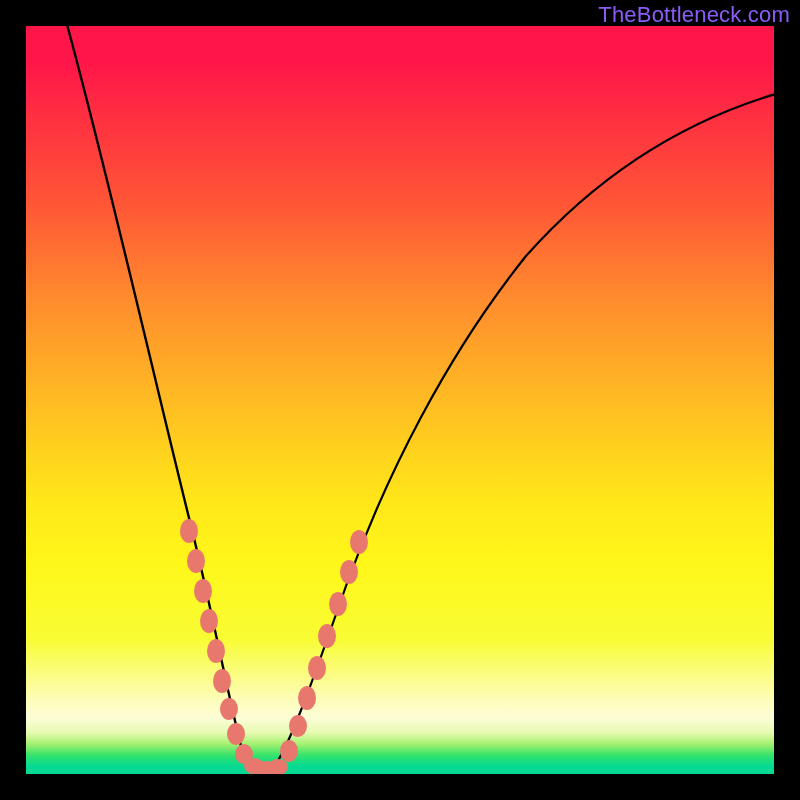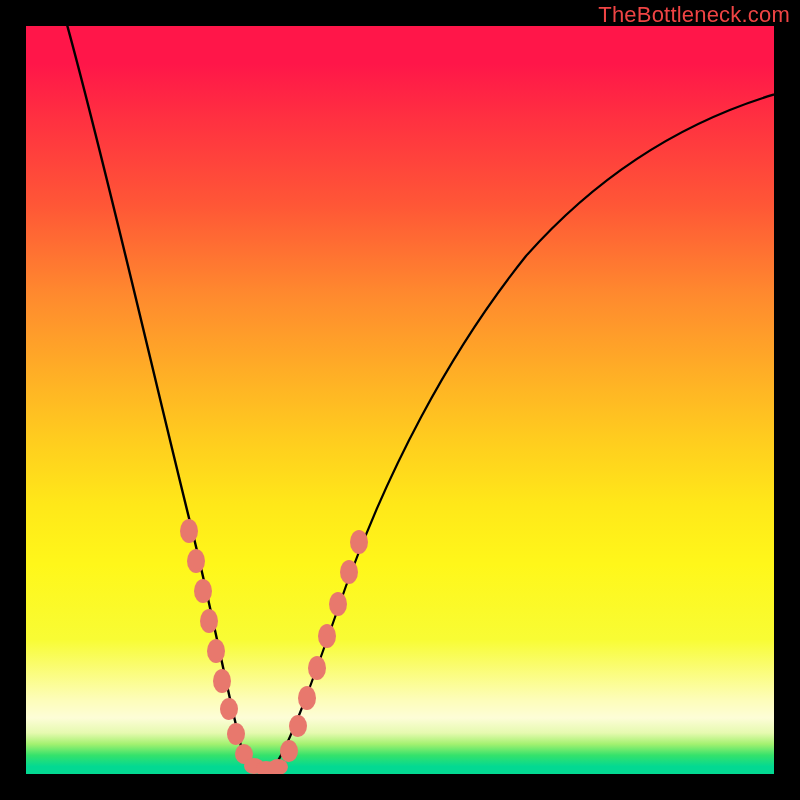--- a/index.html
+++ b/index.html
@@ -42,21 +42,21 @@
       #35e26b 97.5%,
       #03d992 99%,
       #03d992 100%
     );
     overflow: hidden;
   }
   .watermark {
     position: absolute;
     top: 2px;
     right: 10px;
-    color: #ef4444;
+    color: #8b5cf6;
     font-size: 22px;
     font-weight: 400;
     letter-spacing: 0.2px;
     z-index: 10;
   }
   svg.curves {
     position: absolute;
     left: 0;
     top: 0;
     width: 748px;

